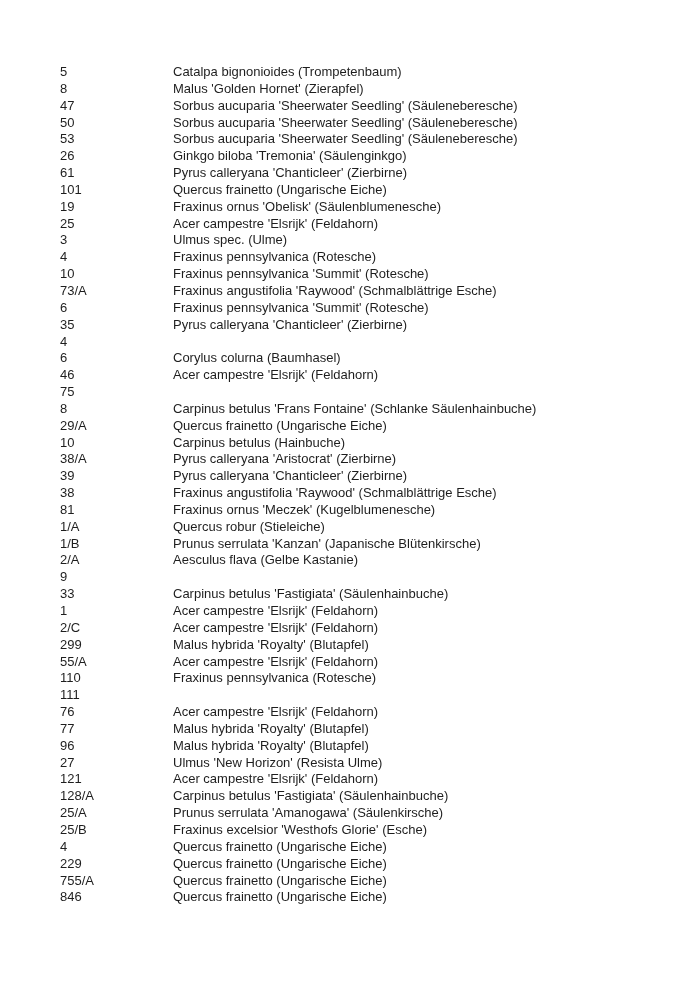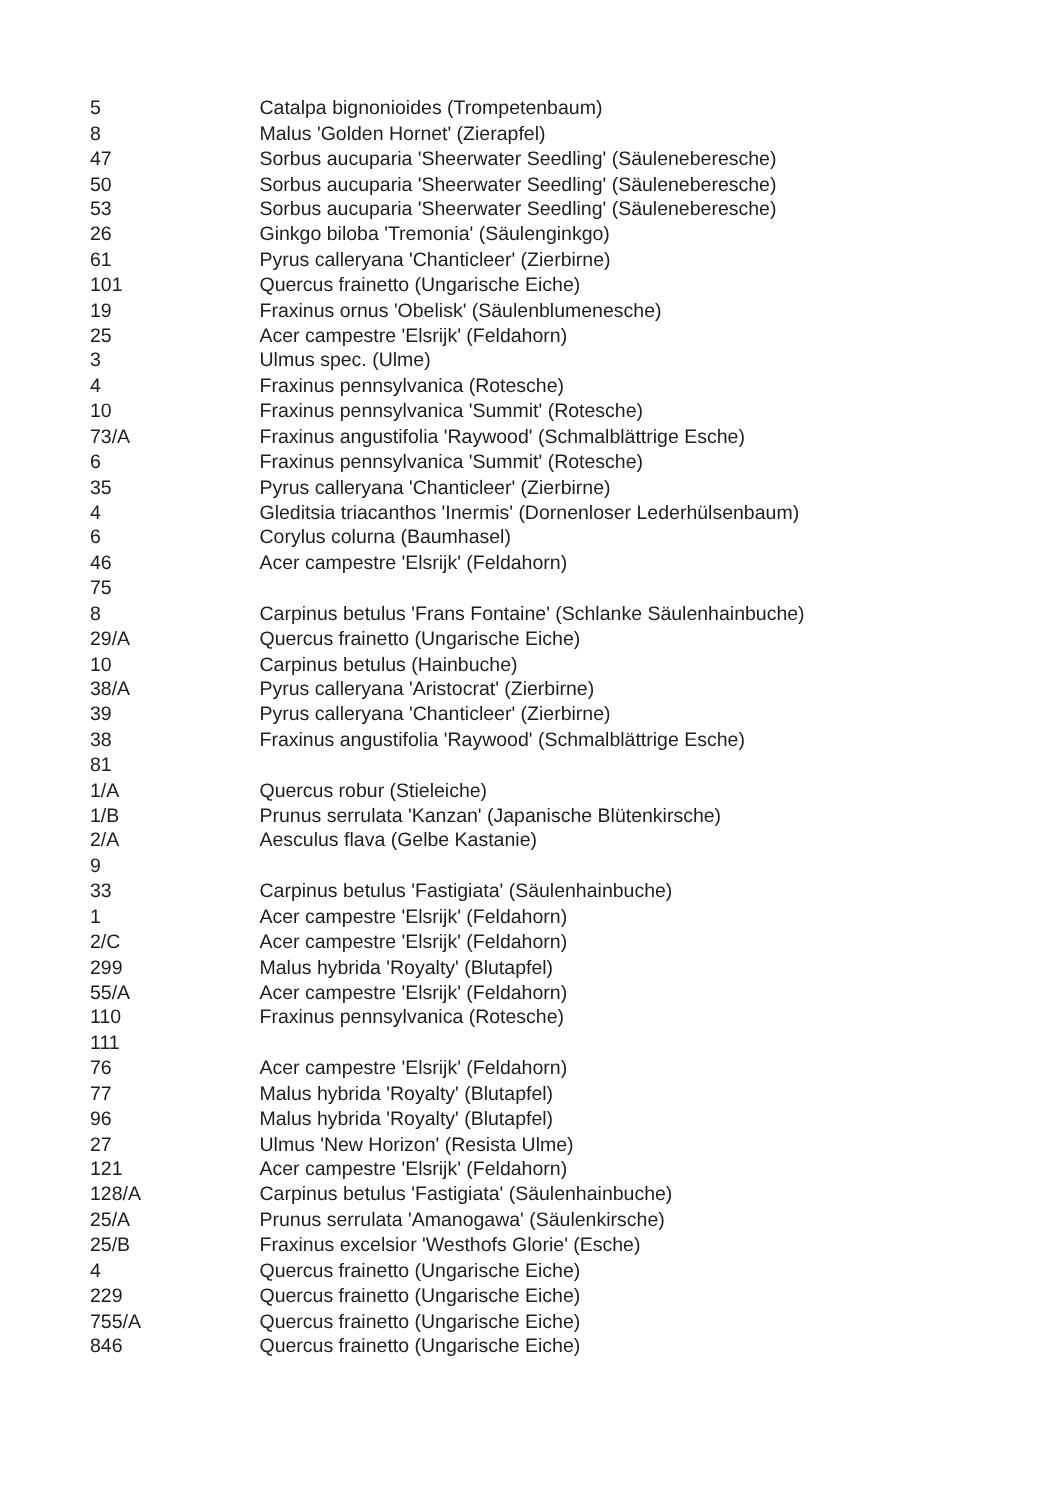--- a/index.html
+++ b/index.html
@@ -99,21 +99,20 @@
       <div class="tree-row">
         <span class="tree-id">6</span>
         <span class="tree-species">Fraxinus pennsylvanica 'Summit' (Rotesche)</span>
       </div>
       <div class="tree-row">
         <span class="tree-id">35</span>
         <span class="tree-species">Pyrus calleryana 'Chanticleer' (Zierbirne)</span>
       </div>
       <div class="tree-row">
         <span class="tree-id">4</span>
-        <span class="tree-species">Gleditsia triacanthos 'Inermis' (Dornenloser Lederhülsenbaum)</span>
       </div>
       <div class="tree-row">
         <span class="tree-id">6</span>
         <span class="tree-species">Corylus colurna (Baumhasel)</span>
       </div>
       <div class="tree-row">
         <span class="tree-id">46</span>
         <span class="tree-species">Acer campestre 'Elsrijk' (Feldahorn)</span>
       </div>
       <div class="tree-row">
@@ -138,20 +137,21 @@
       <div class="tree-row">
         <span class="tree-id">39</span>
         <span class="tree-species">Pyrus calleryana 'Chanticleer' (Zierbirne)</span>
       </div>
       <div class="tree-row">
         <span class="tree-id">38</span>
         <span class="tree-species">Fraxinus angustifolia 'Raywood' (Schmalblättrige Esche)</span>
       </div>
       <div class="tree-row">
         <span class="tree-id">81</span>
+        <span class="tree-species">Fraxinus ornus 'Meczek' (Kugelblumenesche)</span>
       </div>
       <div class="tree-row">
         <span class="tree-id">1/A</span>
         <span class="tree-species">Quercus robur (Stieleiche)</span>
       </div>
       <div class="tree-row">
         <span class="tree-id">1/B</span>
         <span class="tree-species">Prunus serrulata 'Kanzan' (Japanische Blütenkirsche)</span>
       </div>
       <div class="tree-row">

